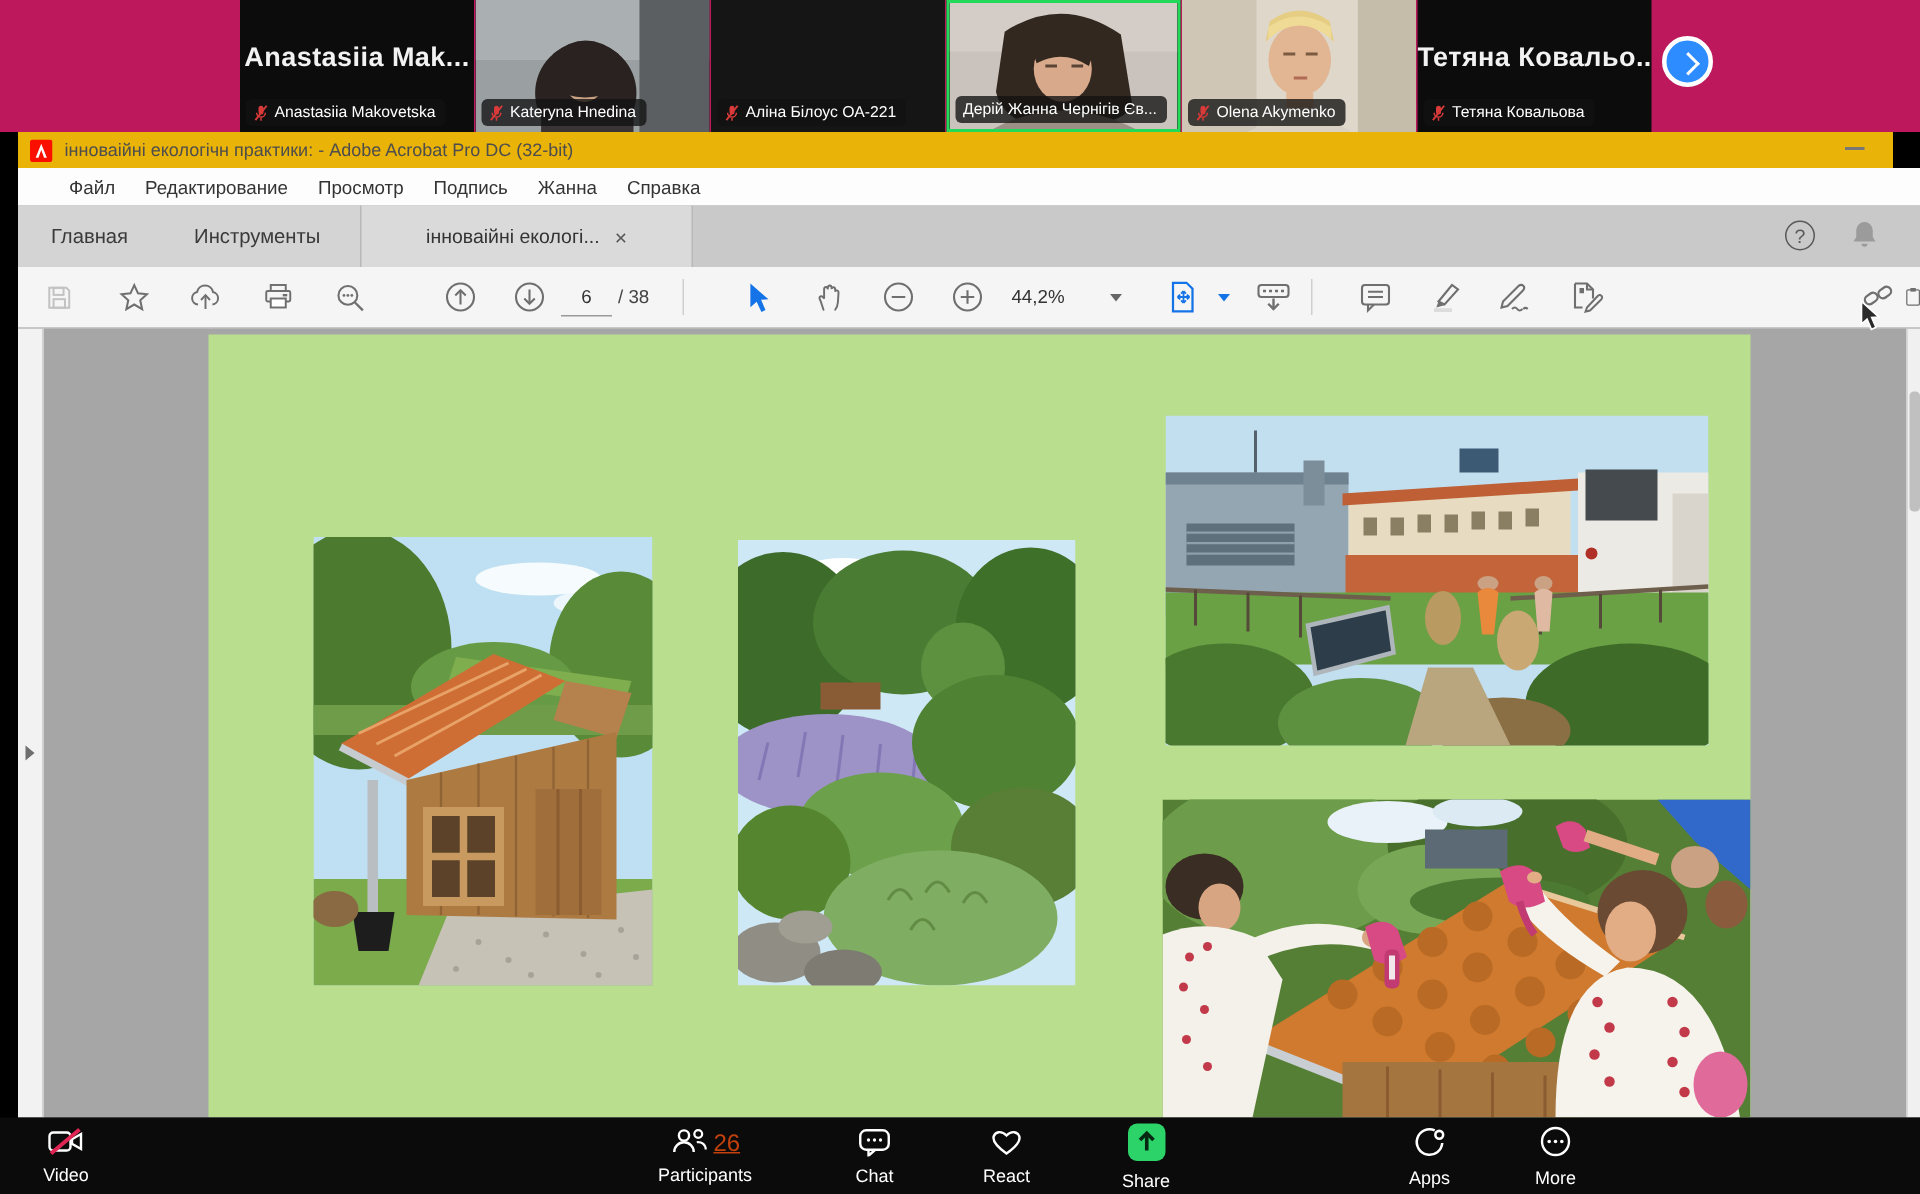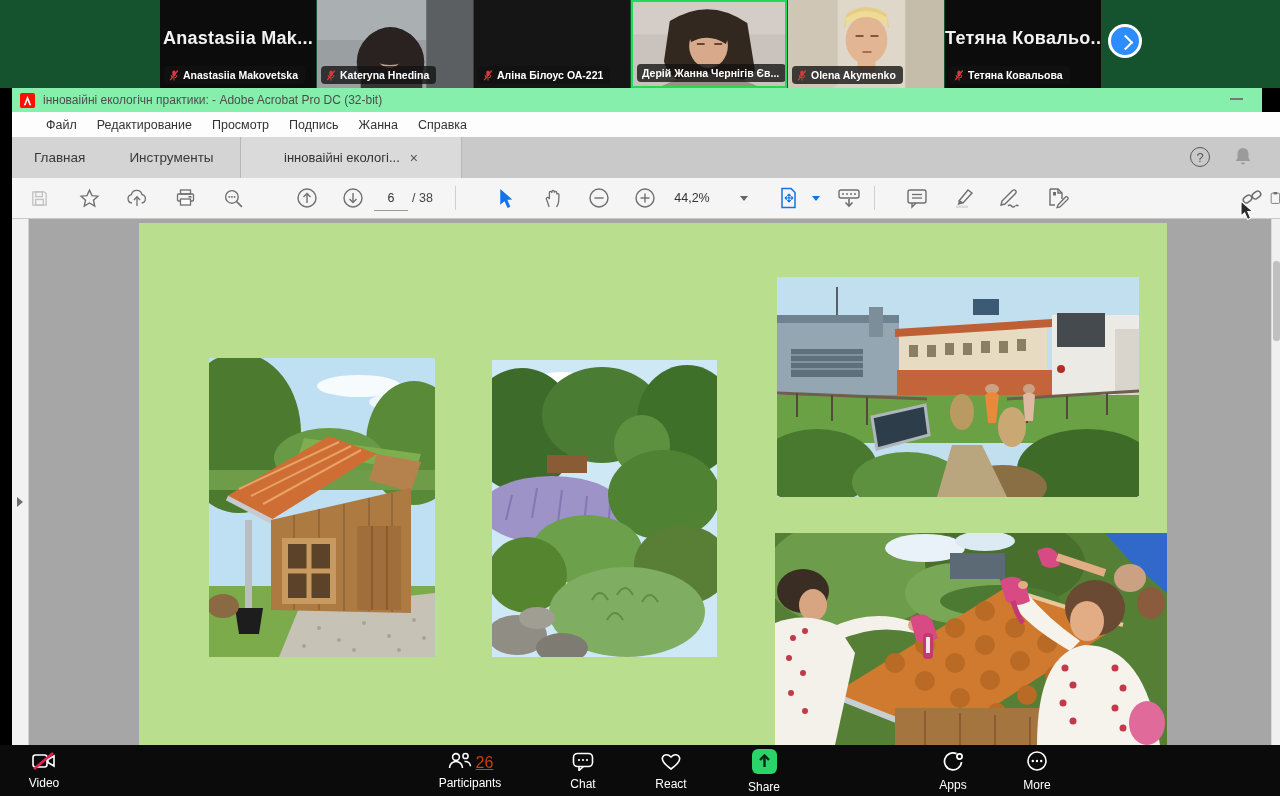--- a/index.html
+++ b/index.html
@@ -1,38 +1,38 @@
 <!DOCTYPE html>
 <html><head>
 <meta charset="utf-8">
 <style>
   html,body{margin:0;padding:0;background:#000;}
   .screen{position:relative;width:1280px;height:796px;background:#000;overflow:hidden;
           font-family:"Liberation Sans",sans-serif;}
 
   
-  .filmstrip{position:absolute;left:0;top:0;width:1280px;height:88px;background:#14532d;}
+  .filmstrip{position:absolute;left:0;top:0;width:1280px;height:88px;background:#be185d;}
   .tile{position:absolute;top:0;height:88px;width:156px;background:#0c0c0c;overflow:hidden;box-sizing:border-box;}
   .tile.active{border:2px solid #23d959;}
   .tile .vid{position:absolute;inset:0;width:100%;height:100%;}
   .bigname{position:relative;z-index:2;color:#f2f2f2;font-weight:bold;font-size:18px;
            text-align:center;margin-top:28px;letter-spacing:.3px;white-space:nowrap;}
   .nametag{position:absolute;z-index:3;left:4px;bottom:4px;max-width:148px;
            background:rgba(18,18,18,.78);color:#fff;font-size:10.5px;line-height:13px;
            padding:2.5px 7px 2.5px 5px;border-radius:4px;display:flex;align-items:center;gap:4px;
-           white-space:nowrap;overflow:hidden;font-weight:bold;}
+           white-space:nowrap;overflow:hidden;}
   .nametag svg{flex:0 0 auto;}
   .nextbtn{position:absolute;top:24px;width:34px;height:34px;border-radius:50%;
            background:#2d8cff;border:3px solid #fff;box-sizing:border-box;cursor:pointer;}
   .nextbtn .chev{position:absolute;left:9px;top:10px;width:9px;height:9px;
            border-top:2.5px solid #fff;border-right:2.5px solid #fff;transform:rotate(45deg);}
 
   
   .acro{position:absolute;left:12px;top:88px;width:1268px;height:657px;background:#a6a6a6;}
-  .titlebar{position:absolute;left:0;top:0;width:1250px;height:24px;background:#86efac;
+  .titlebar{position:absolute;left:0;top:0;width:1250px;height:24px;background:#eab308;
             display:flex;align-items:center;}
   .titlebar .ttext{font-size:12px;color:#4d4d4d;margin-left:8px;}
   .blackcorner{position:absolute;left:1250px;top:0;width:18px;height:24px;background:#000;}
   .minbtn{position:absolute;left:1218px;top:10px;width:13px;height:2px;background:#777;}
   .menubar{position:absolute;left:0;top:24px;width:1268px;height:25px;background:#fdfdfd;
            display:flex;align-items:center;gap:0;font-size:12.5px;color:#333;padding-left:24px;}
   .menubar span{padding:0 10px;cursor:default;}
   .tabbar{position:absolute;left:0;top:49px;width:1268px;height:41px;background:#c9c9c9;padding-left:15px;}
   .tabseg{position:absolute;left:0;top:0;width:228px;height:41px;background:#d4d4d4;
           display:flex;align-items:center;}

